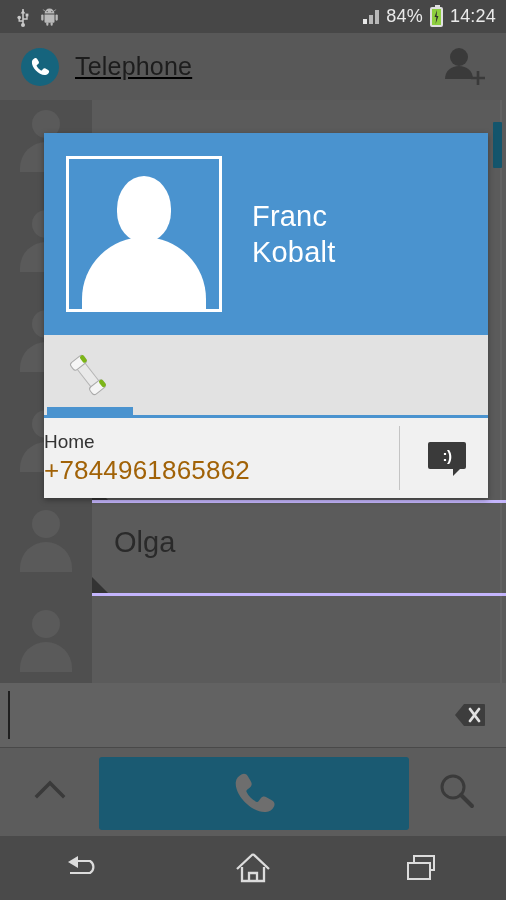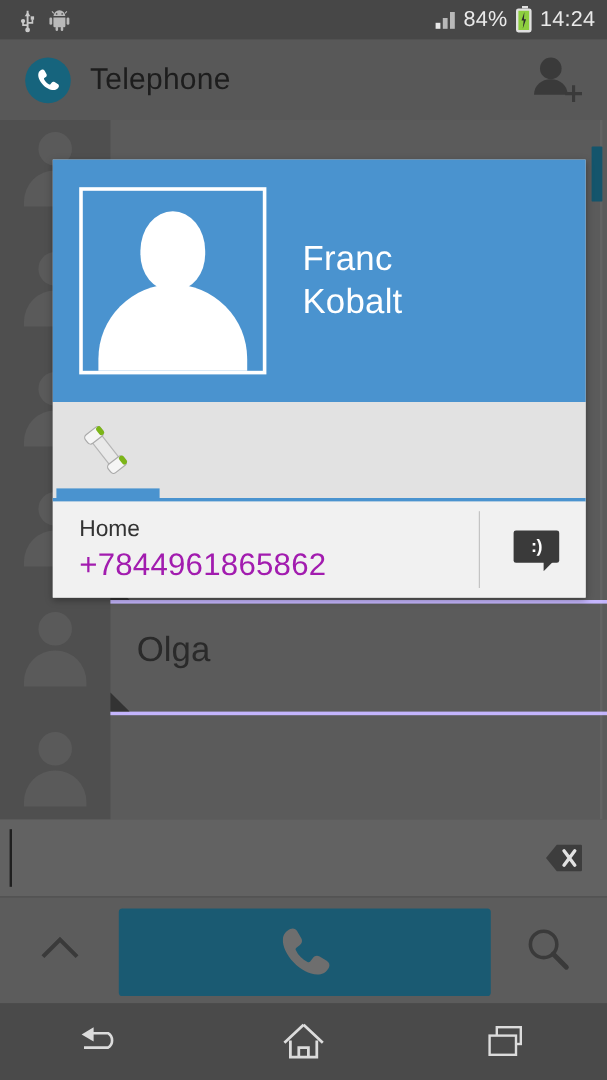--- a/index.html
+++ b/index.html
@@ -76,20 +76,21 @@
   }
 
   
   .app-bar {
     position: absolute;
     top: 33px; left: 0;
     width: 506px; height: 67px;
     background: #585858;
     display: flex;
     align-items: center;
+    text-decoration: underline;
   }
   .app-icon {
     width: 38px; height: 38px;
     border-radius: 50%;
     background: #16647d;
     margin-left: 21px;
     position: relative;
     flex: 0 0 auto;
   }
   .app-icon svg { position: absolute; top: 7px; left: 7px; }
@@ -313,29 +314,29 @@
     width: 86px; height: 8px;
     background: #4a93cf;
   }
   .phone-row {
     position: relative;
     height: 80px;
     background: #f1f1f1;
     display: flex;
     align-items: center;
   }
-  .phone-info { padding-left: 22px; }
+  .phone-info { }
   .phone-label {
     font-size: 19px;
     color: #333333;
     line-height: 24px;
   }
   .phone-number {
     font-size: 26px;
-    color: #a21caf;
+    color: #a16207;
     line-height: 32px;
     letter-spacing: 0.2px;
   }
   .phone-divider {
     position: absolute;
     right: 88px; top: 8px;
     width: 1px; height: 64px;
     background: #c4c4c4;
   }
   .sms-btn {

